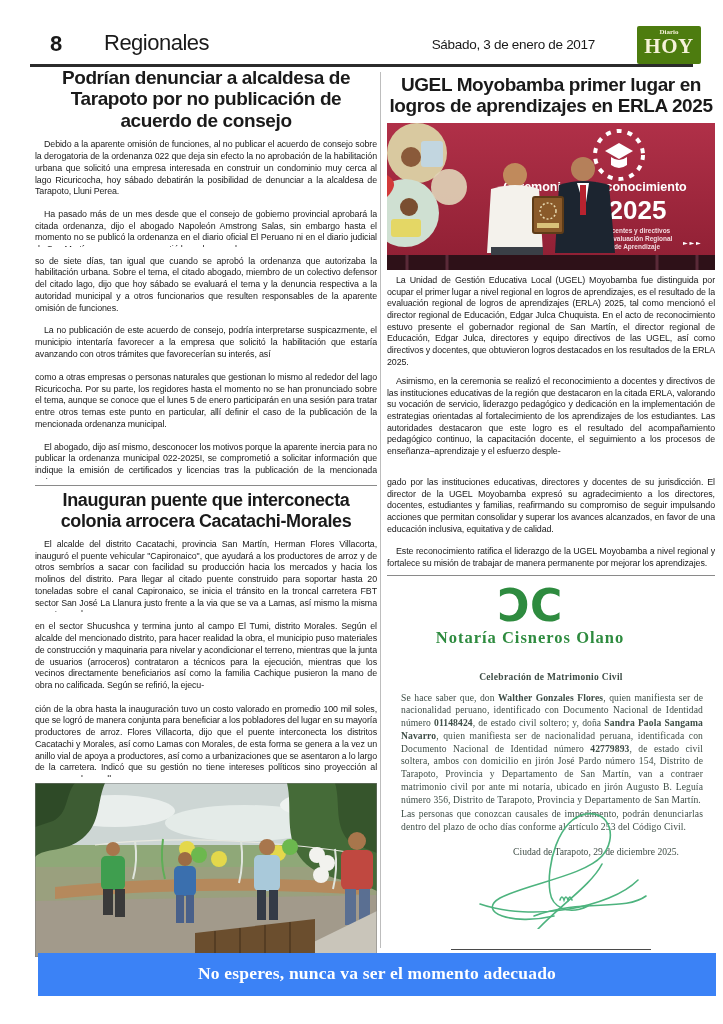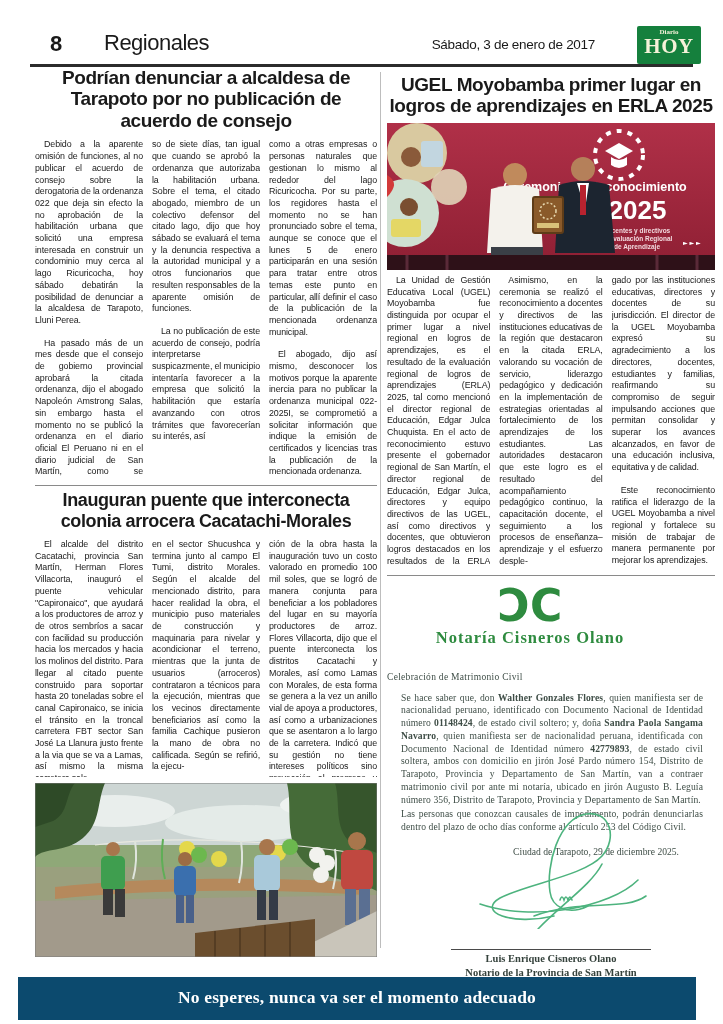--- a/index.html
+++ b/index.html
@@ -3,60 +3,60 @@
 <meta charset="utf-8">
 <style>
   html,body{margin:0;padding:0;background:#e8e8e8;}
   .page{position:relative;width:723px;height:1024px;background:#ffffff;margin:0 auto;
         font-family:"Liberation Sans","DejaVu Sans",sans-serif;color:#1a1a1a;overflow:hidden;}
 
   
   .hdr-pagenum{position:absolute;left:50px;top:31px;font-size:22px;font-weight:bold;}
   .hdr-section{position:absolute;left:104px;top:30px;font-size:22px;font-weight:normal;letter-spacing:-0.5px;}
   .hdr-date{position:absolute;left:425px;top:37px;width:170px;text-align:right;font-size:13.5px;letter-spacing:-0.3px;}
-  .hdr-logo{position:absolute;left:637px;top:26px;width:64px;height:38px;background:#15803d;
+  .hdr-logo{position:absolute;left:637px;top:26px;width:64px;height:38px;background:#4d7c0f;
             border-radius:2px;text-align:center;color:#f6f2d9;line-height:1;}
   .hdr-logo .small{display:block;font-size:7px;font-weight:bold;margin-top:3px;font-family:"Liberation Serif",serif;}
   .hdr-logo .big{display:block;font-size:21px;font-weight:bold;font-family:"Liberation Serif",serif;letter-spacing:0.5px;}
   .hdr-rule{position:absolute;left:30px;top:64px;width:663px;height:3px;background:#2b2b2b;}
 
   
   .vdivider{position:absolute;left:380px;top:72px;width:1px;height:876px;background:#bdbdbd;}
   .col-left{position:absolute;left:35px;top:63px;width:342px;}
   .col-right{position:absolute;left:387px;top:70px;width:328px;}
 
   .headline{font-weight:bold;text-align:center;font-size:19px;line-height:1.13;letter-spacing:-0.4px;margin:4px 2px 0;}
   .headline.h2{font-size:18px;}
-  .cols{display:flex;gap:9px;margin-top:8px;text-align:justify;}
+  .cols{display:flex;gap:9px;margin-top:8px;text-align:justify;flex-direction:column;}
   .cols .c{flex:1;overflow:hidden;}
   .cols p{margin:0 0 11px;font-size:8.9px;line-height:1.315;letter-spacing:-0.1px;word-spacing:-0.2px;}
   .cols p.ind{text-indent:9px;}
   .sep{border:none;border-top:1px solid #8a8a8a;margin:6px 0 2px;}
 
   .photo{display:block;margin-top:6px;}
 
   
   .notary{position:relative;margin-top:10px;font-family:"Liberation Serif","DejaVu Serif",serif;color:#3f4e47;}
   .notary-logo{width:230px;margin:2px 0 0 28px;text-align:center;color:#2e8b3f;
                font-size:44px;font-weight:bold;line-height:0.9;font-family:"DejaVu Sans",sans-serif;}
   .notary-name{width:230px;margin:2px 0 0 28px;text-align:center;color:#2e8b3f;font-weight:bold;
                font-size:16.5px;letter-spacing:1px;}
-  .notary-heading{text-align:left;font-weight:normal;font-size:9.5px;margin-top:24px;letter-spacing:0.3px;}
+  .notary-heading{text-align:center;font-weight:bold;font-size:9.5px;margin-top:24px;letter-spacing:0.3px;}
   .notary-body{font-size:9.6px;line-height:1.33;text-align:justify;margin:10px 12px 0 14px;letter-spacing:0.1px;}
   .notary-body b{font-weight:bold;}
   .notary-body .p2{display:block;margin-top:2px;}
   .notary-date{font-size:9.6px;text-align:right;margin:12px 36px 0 0;}
   .signature{position:absolute;left:55px;top:218px;pointer-events:none;}
   .signer{margin-top:92px;text-align:center;font-weight:bold;font-size:10.5px;line-height:1.35;color:#35423c;}
   .signer .name{display:inline-block;border-top:1px solid #4a4a4a;padding-top:2px;min-width:200px;}
 
   
-  .banner{position:absolute;left:18px;top:953px;width:678px;height:43px;background:#0c4a6e;
+  .banner{position:absolute;left:38px;top:953px;width:678px;height:43px;background:#3b82f6;
           color:#ffffff;font-family:"Liberation Serif","DejaVu Serif",serif;font-weight:bold;
-          font-size:17.5px;text-align:center;line-height:41px;letter-spacing:0.2px;margin-top:24px;}
+          font-size:17.5px;text-align:center;line-height:41px;letter-spacing:0.2px;}
 </style>
 </head>
 <body>
 
 <div class="page">
 
   <div class="hdr-pagenum">8</div>
   <div class="hdr-section">Regionales</div>
   <div class="hdr-date">Sábado, 3 de enero de 2017</div>
   <div class="hdr-logo">

